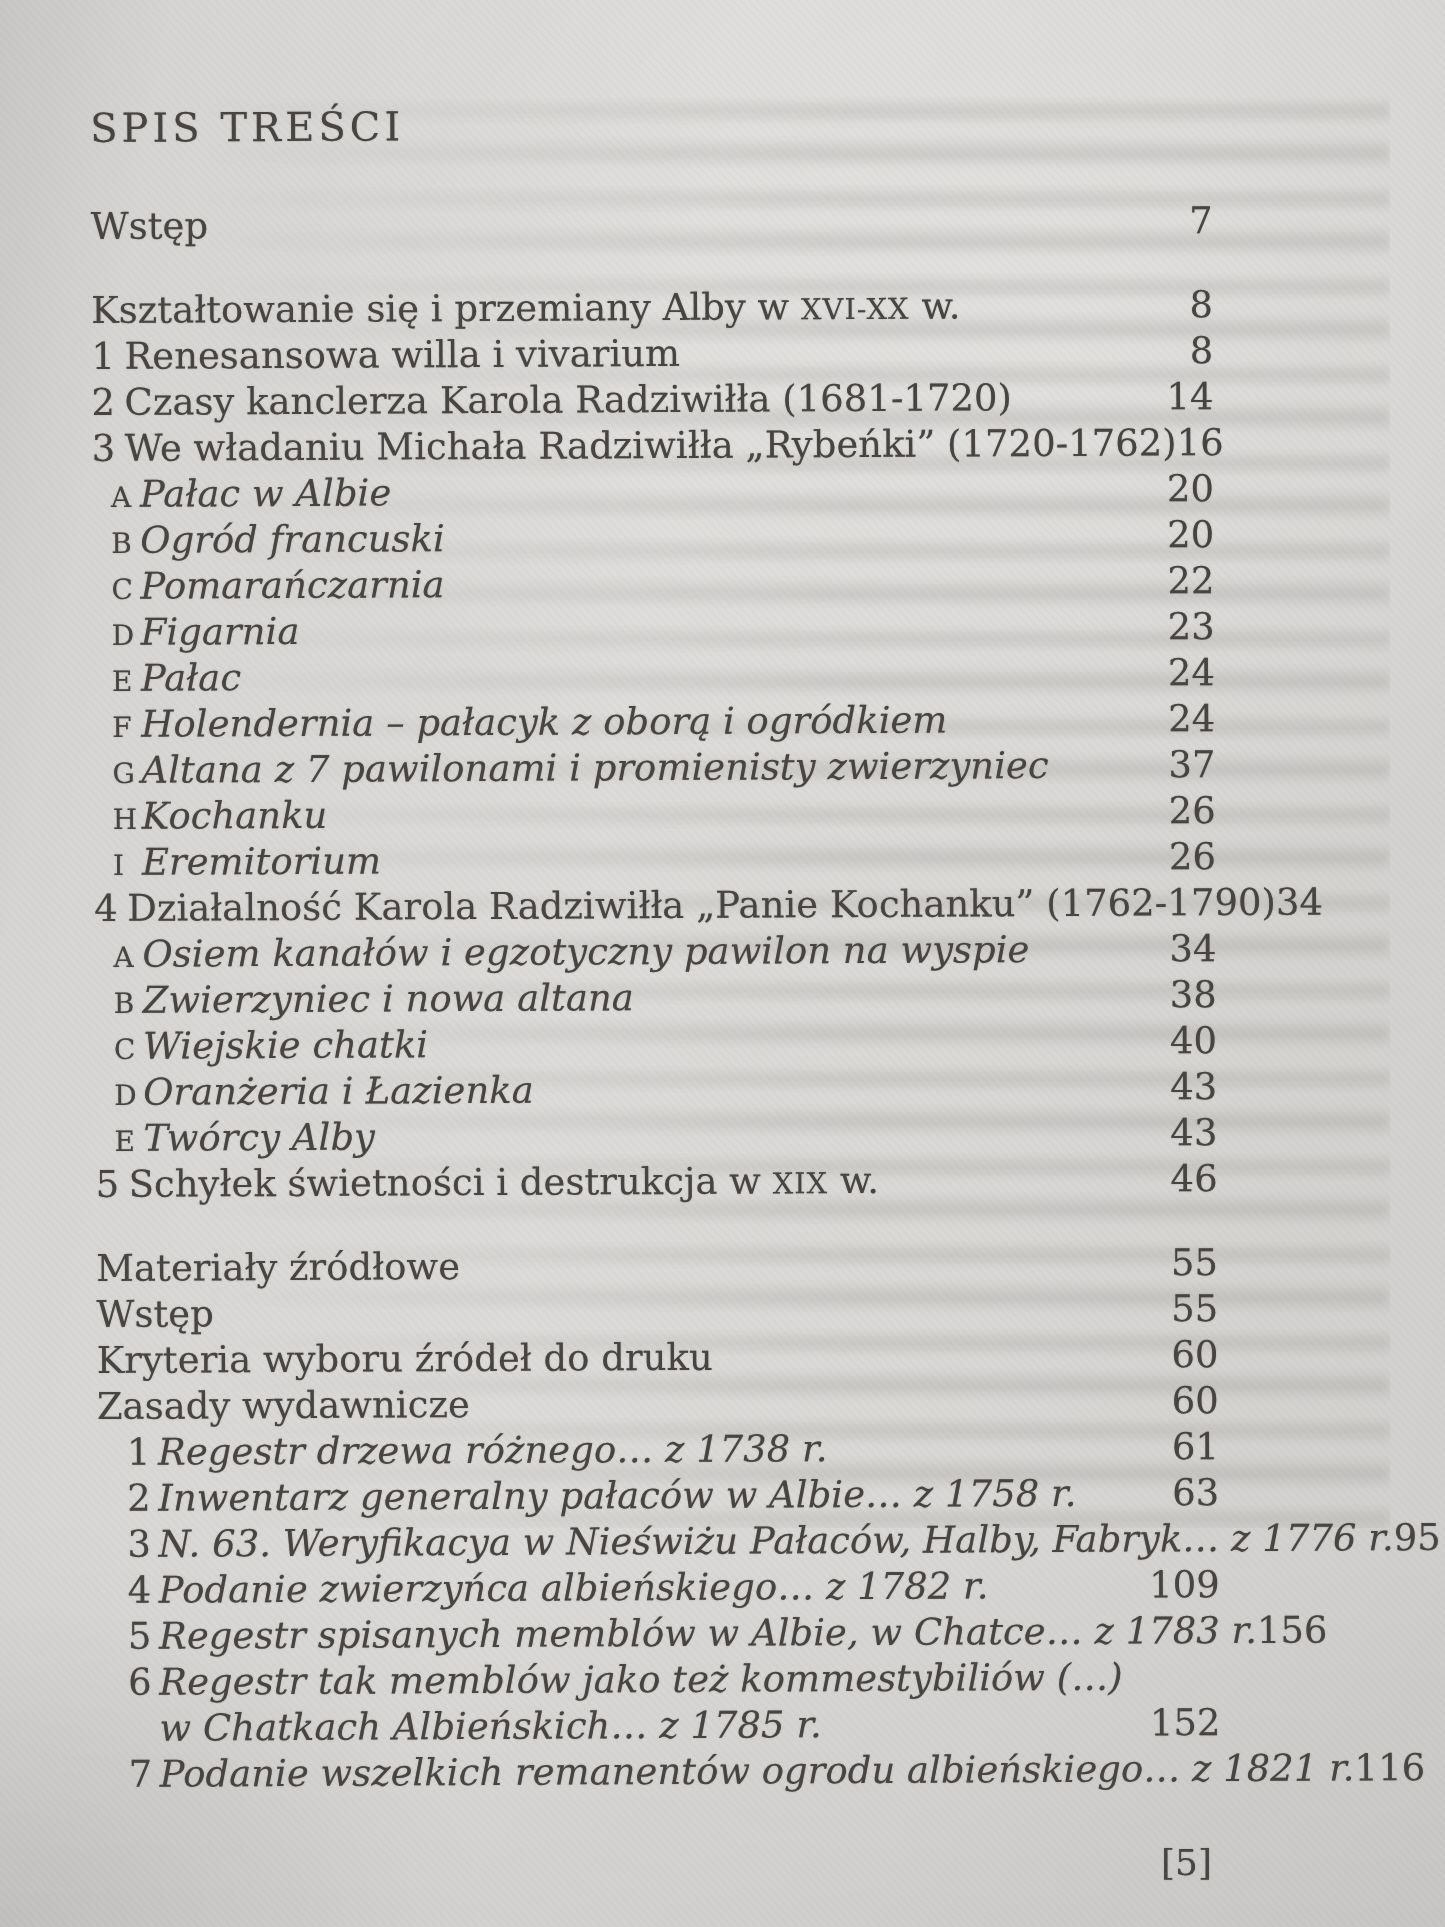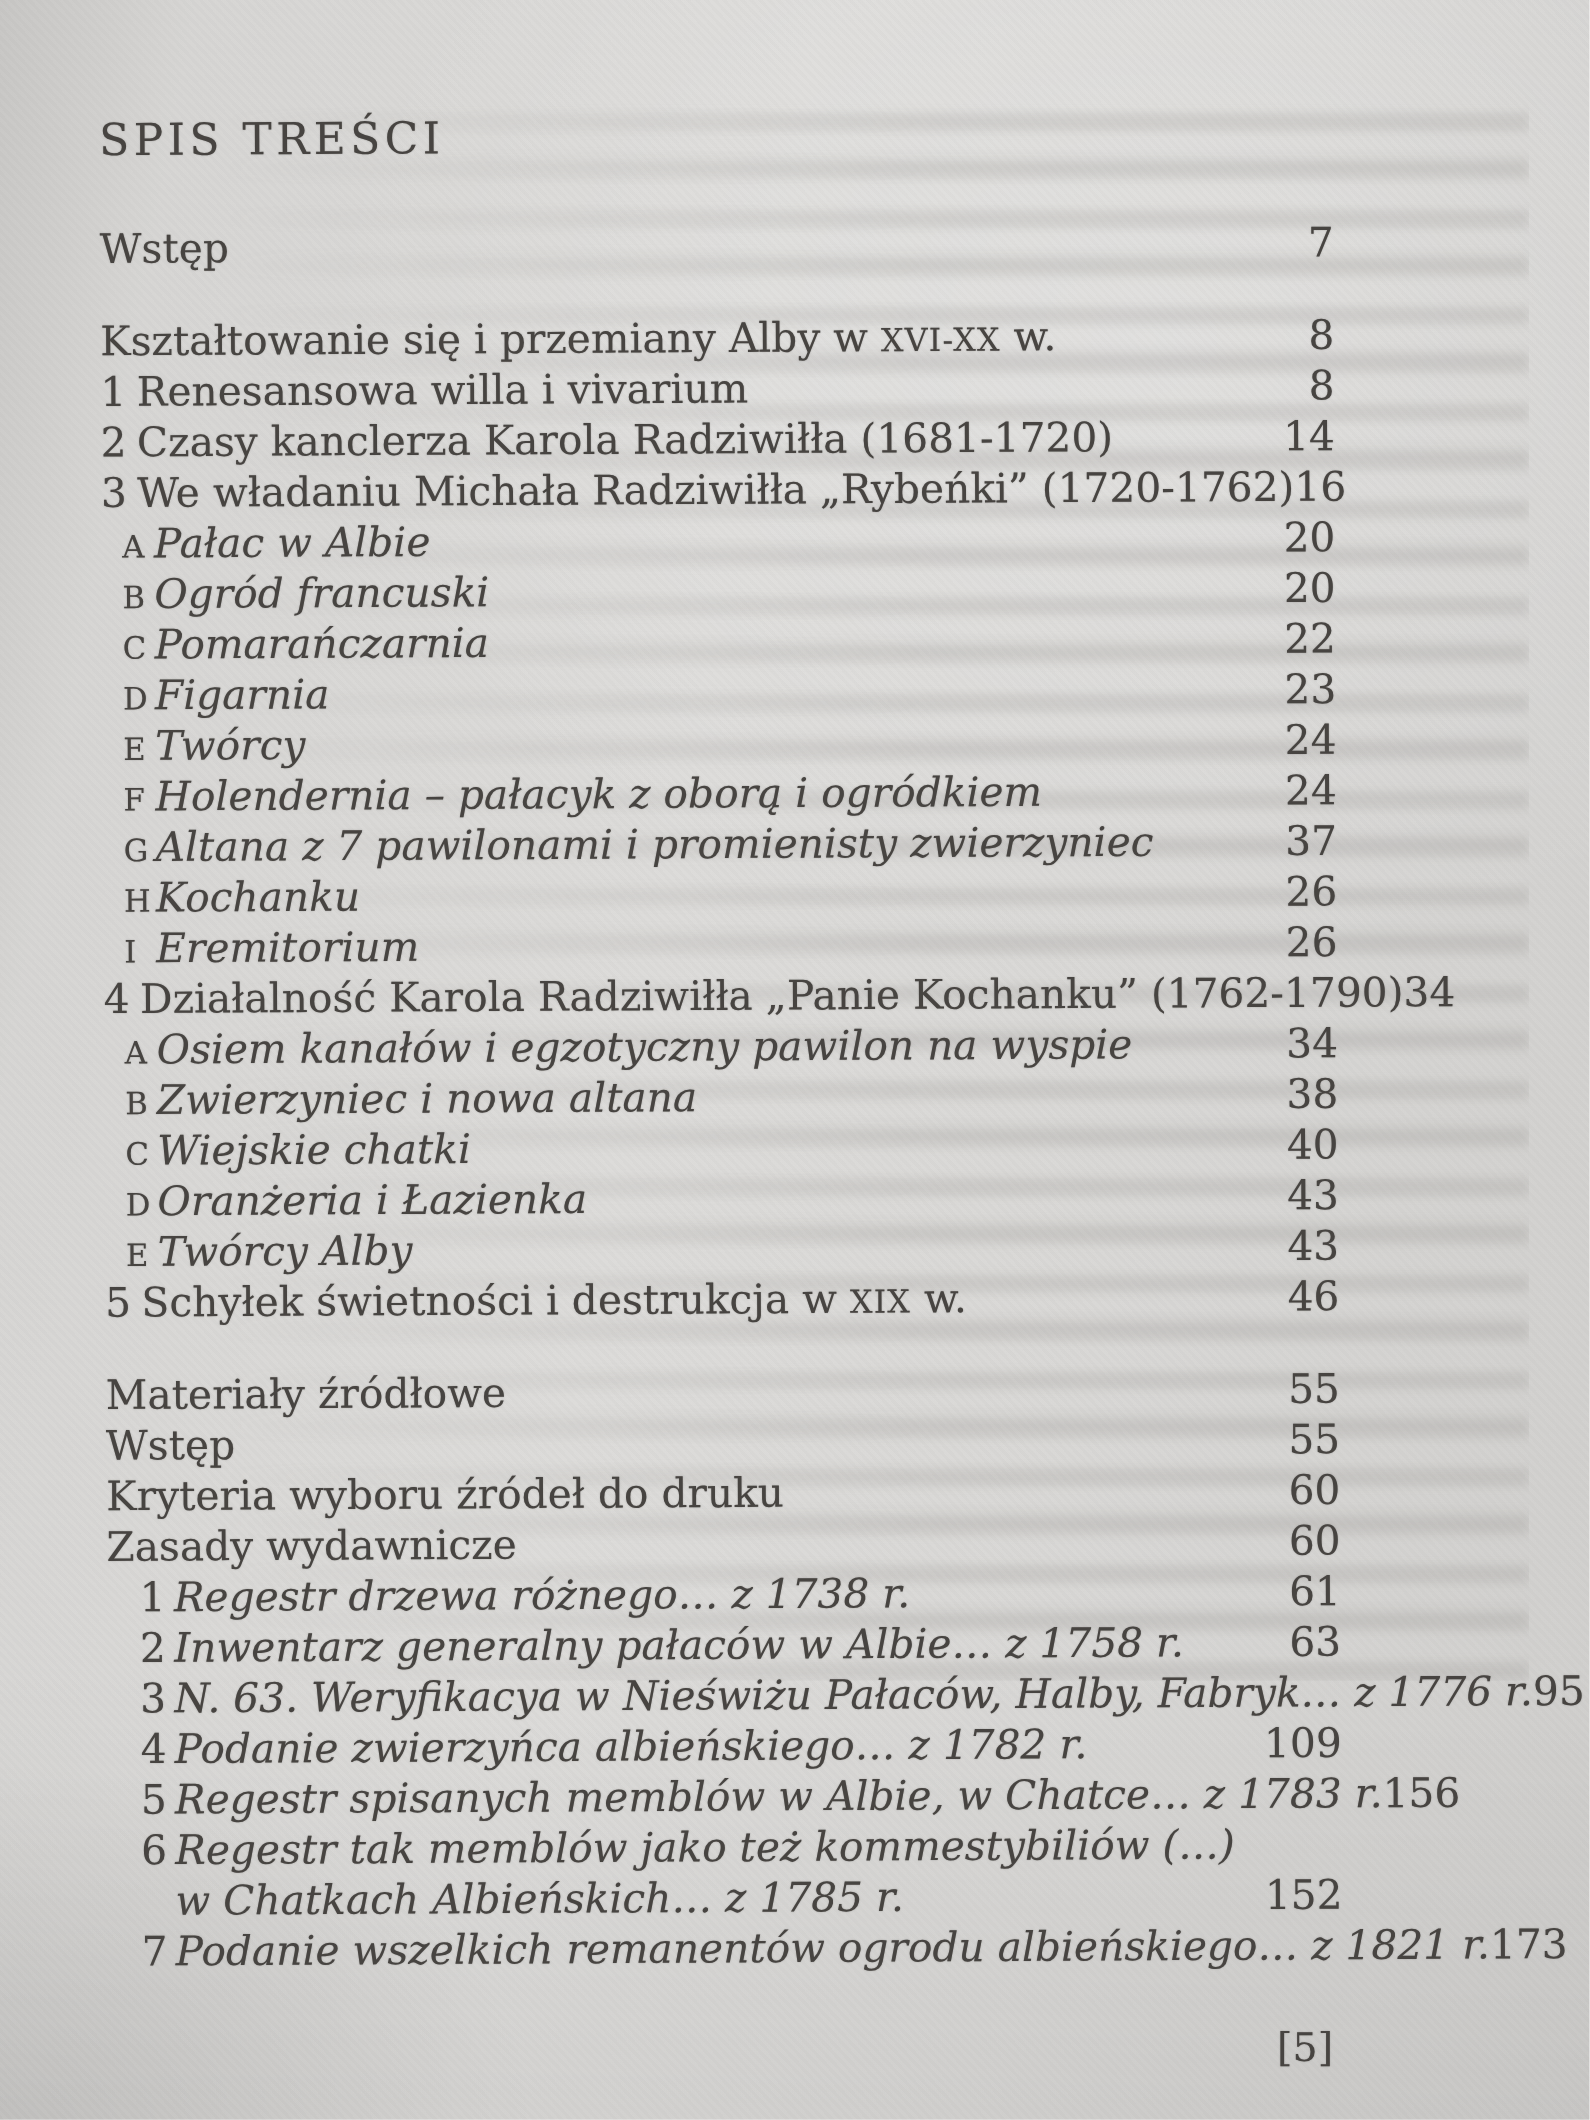--- a/index.html
+++ b/index.html
@@ -115,21 +115,21 @@
           <span class="entry-text"><span>Pomarańczarnia</span></span>
           <span class="page-num">22</span>
         </div>
         <div class="row lettered">
           <span class="marker">D</span>
           <span class="entry-text"><span>Figarnia</span></span>
           <span class="page-num">23</span>
         </div>
         <div class="row lettered">
           <span class="marker">E</span>
-          <span class="entry-text"><span>Twórcy</span></span>
+          <span class="entry-text"><span>Pałac</span></span>
           <span class="page-num">24</span>
         </div>
         <div class="row lettered">
           <span class="marker">F</span>
           <span class="entry-text"><span>Holendernia – pałacyk z oborą i ogródkiem</span></span>
           <span class="page-num">24</span>
         </div>
         <div class="row lettered">
           <span class="marker">G</span>
           <span class="entry-text"><span>Altana z 7 pawilonami i promienisty zwierzyniec</span></span>
@@ -225,19 +225,19 @@
           <span class="marker">6</span>
           <span class="entry-text"><span>Regestr tak memblów jako też kommestybiliów (…)</span></span>
         </div>
         <div class="row cont">
           <span class="entry-text"><span>w Chatkach Albieńskich… z 1785 r.</span></span>
           <span class="page-num">152</span>
         </div>
         <div class="row subnum">
           <span class="marker">7</span>
           <span class="entry-text"><span>Podanie wszelkich remanentów ogrodu albieńskiego… z 1821 r.</span></span>
-          <span class="page-num">173</span>
+          <span class="page-num">116</span>
         </div>
       </div>
   </div>
 
   <div class="footer-num">[5]</div>
 </div>
 
 </body></html>

